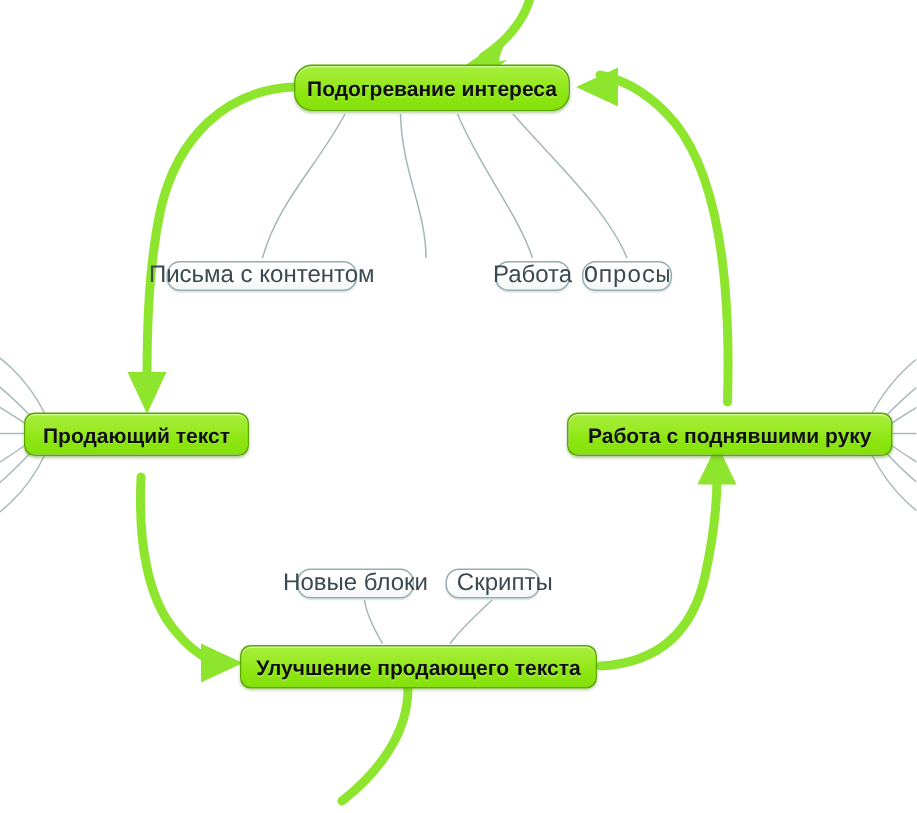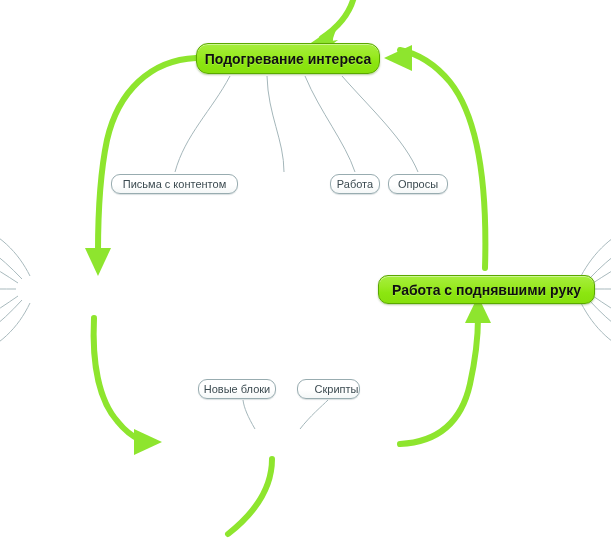--- a/index.html
+++ b/index.html
@@ -47,46 +47,46 @@
     text-shadow: 0 1px 0 rgba(255,255,255,0.22);
     z-index: 5;
   }
   .node-label {
     padding: 0 3px;
     line-height: 1;
   }
 
   #node-top      { left: 196px; top: 43px;  width: 184px; height: 31px; border-radius: 12px; }
   #node-left     { left: 16px;  top: 275px; width: 150px; height: 29px; }
-  #node-right    { left: 378px; top: 275px; width: 217px; height: 29px; border-radius: 10px; }
+  #node-right    { left: 378px; top: 275px; width: 217px; height: 29px; }
   #node-bottom   { left: 160px; top: 430px; width: 238px; height: 29px; }
 
   
   .subnode {
     position: absolute;
     box-sizing: border-box;
     display: flex;
     align-items: center;
     justify-content: center;
     border: 1px solid #98acb0;
     border-radius: 9px;
     background: linear-gradient(to bottom, #ffffff 0%, #ffffff 55%, #f4f7f7 100%);
     color: #3b4a50;
-    font-size: 11px;
+    font-size: 16px;
     font-weight: normal;
     white-space: nowrap;
     box-shadow: 0 1px 1px rgba(120,140,145,0.28);
     z-index: 4;
   }
   .subnode-label { padding: 0 9px; line-height: 1; }
 
   #sub-letters   { left: 111px; top: 174px; width: 127px; height: 20px; }
   #sub-interview { left: 246px; top: 174px; width: 76px;  height: 20px; }
   #sub-video     { left: 330px; top: 174px; width: 50px;  height: 20px; }
-  #sub-polls     { left: 388px; top: 174px; width: 60px;  height: 20px; }
+  #sub-polls     { left: 388px; top: 174px; width: 60px;  height: 20px; font-family: Liberation Mono, monospace; }
   #sub-blocks    { left: 198px; top: 379px; width: 78px;  height: 20px; }
   #sub-scripts   { left: 297px; top: 379px; width: 63px;  height: 20px; padding-left: 16px; }
 </style>
 </head>
 <body>
 
 <div id="canvas">
 
   <svg id="wires" viewBox="0 0 611 542" xmlns="http://www.w3.org/2000/svg">
     <defs>
@@ -155,25 +155,31 @@
       <polygon points="478,296 465,323 491,323"></polygon>
 
       <polygon points="384,58 412,45 412,71"></polygon>
     </g>
   </svg>
 
   <div class="node" id="node-top">
     <span class="node-label">Подогревание интереса</span>
   </div>
 
+  <div class="node" id="node-left">
+    <span class="node-label">Продающий текст</span>
+  </div>
 
   <div class="node" id="node-right">
     <span class="node-label">Работа с поднявшими руку</span>
   </div>
 
+  <div class="node" id="node-bottom">
+    <span class="node-label">Улучшение продающего текста</span>
+  </div>
 
   <div class="subnode" id="sub-letters">
     <span class="subnode-label">Письма с контентом</span>
   </div>
 
 
   <div class="subnode" id="sub-video">
     <span class="subnode-label">Работа</span>
   </div>
 

